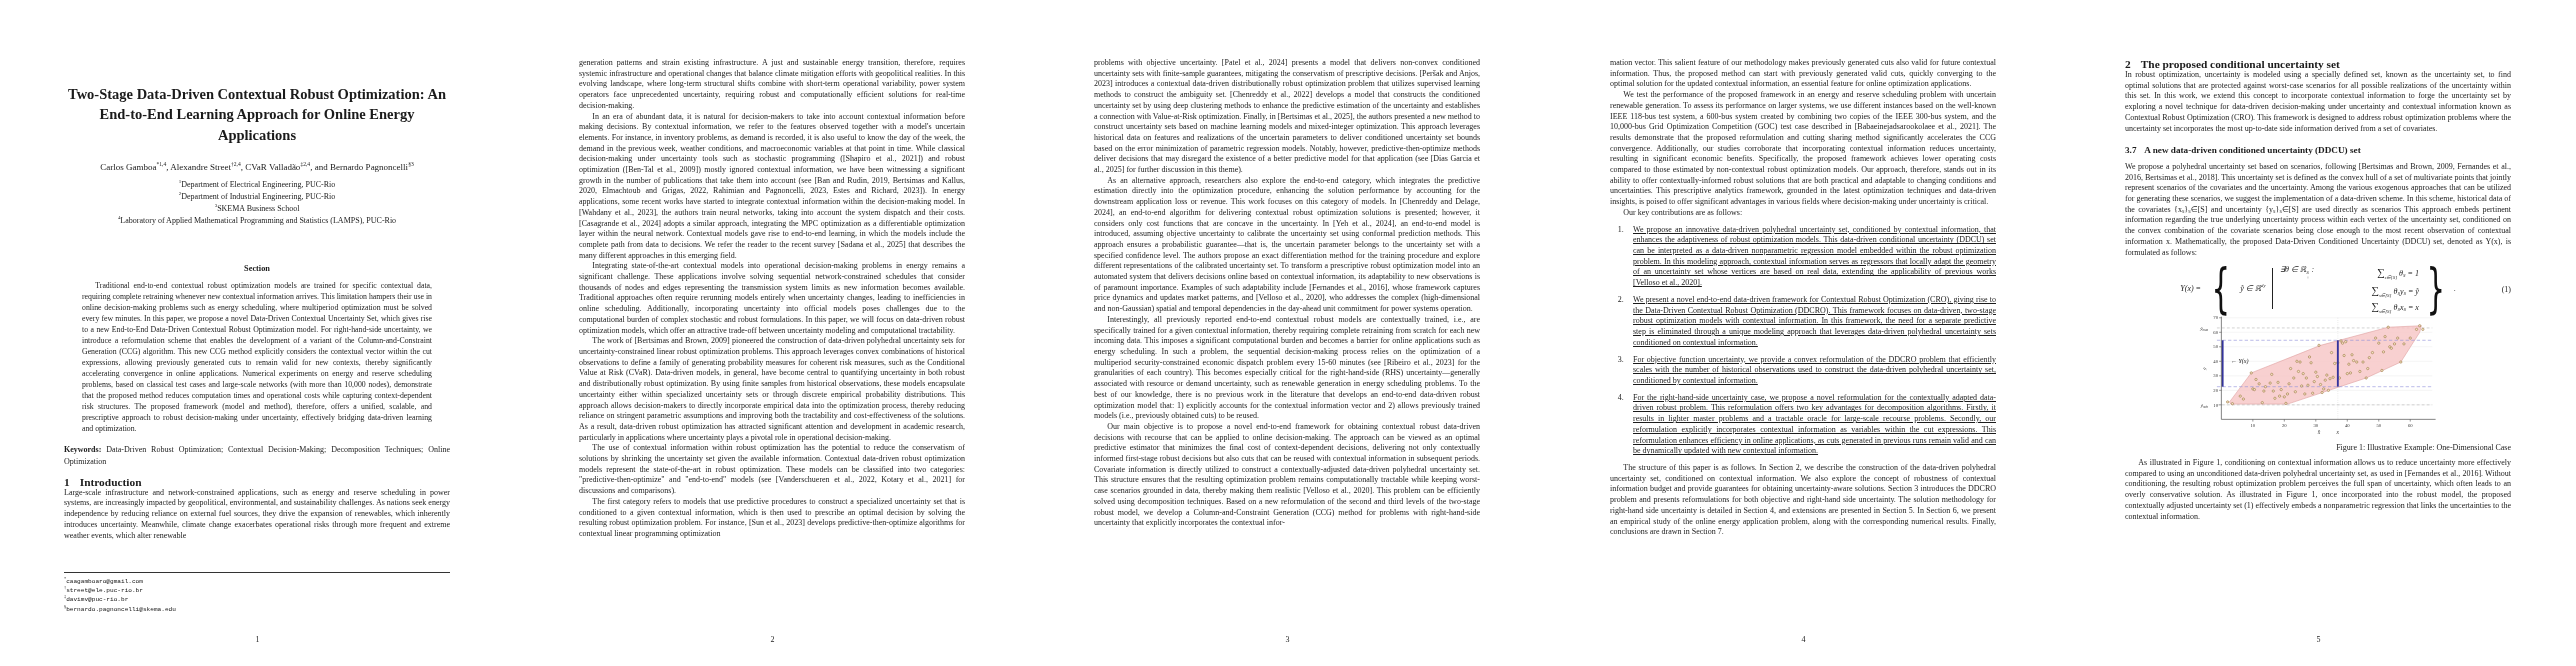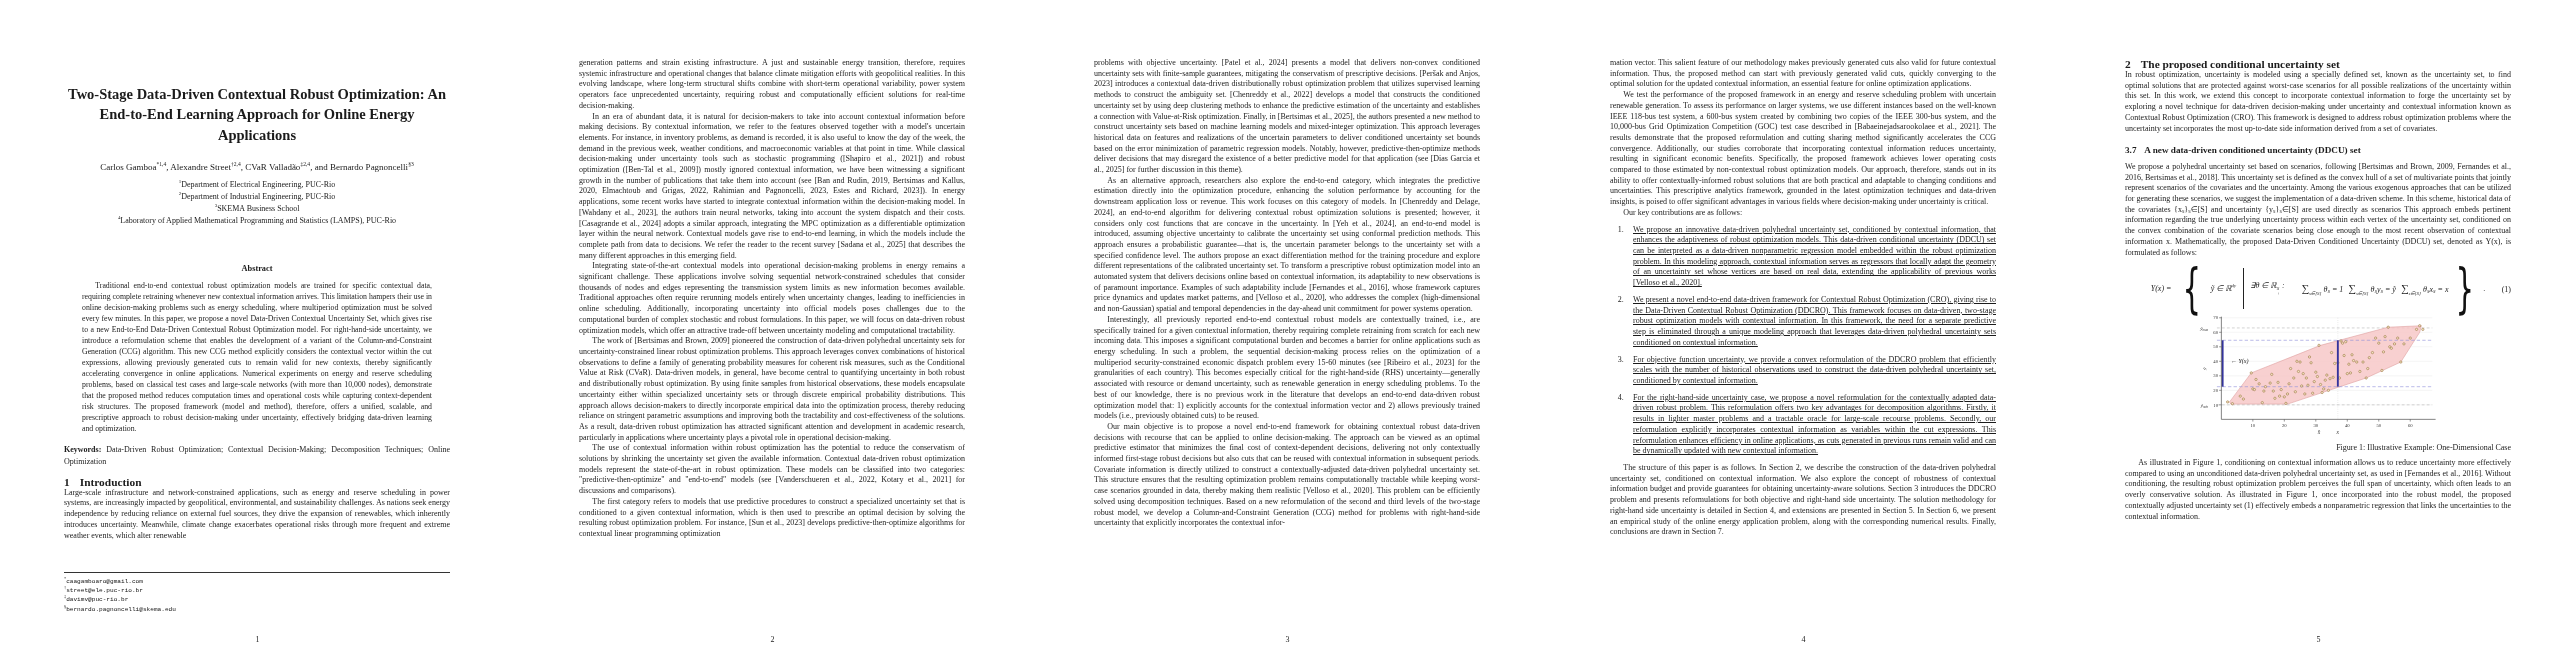--- a/index.html
+++ b/index.html
@@ -42,21 +42,21 @@
   .li .litext{flex:1;font-size:8px;line-height:10.7px;text-align:justify;hyphens:auto;text-decoration:underline;}
   
   .eqwrap{position:relative;margin-top:6.7px;display:flex;align-items:center;justify-content:center;
           font-size:8px;font-style:italic;}
   .brace{font-size:53px;font-weight:400;line-height:0.9;font-style:normal;font-family:"DejaVu Sans",sans-serif;
          transform:scaleX(0.55);color:#111;}
   .eqlhs{margin-right:3.3px;}
   .eqelem{margin:0 4.4px 0 2.2px;}
   .eqelem sup{font-size:60%;}
   .eqbar{border-left:0.6px solid #222;align-self:stretch;margin:3.3px 6.7px 3.3px 2.2px;}
-  .conds{display:flex;flex-direction:row;gap:5px;min-width:139px;}
+  .conds{display:flex;flex-direction:column;gap:5px;min-width:139px;}
   .crow{display:flex;justify-content:flex-end;align-items:center;}
   .crow .qpart{margin-right:auto;padding-right:16.7px;}
   .supsub{display:inline-flex;flex-direction:column;font-size:5px;line-height:5px;
           vertical-align:-2.2px;font-style:italic;}
   .sig{font-size:10.6px;font-style:normal;}
   .sum sub{font-size:62%;}
   .eqnum{position:absolute;right:0;top:50%;transform:translateY(-50%);font-style:normal;}
   .period{font-style:normal;margin-left:1.1px;}
   
   .figure{margin-top:2.2px;text-align:center;}
@@ -70,21 +70,21 @@
   <div class="page" style="left:0">
     <div class="tb" style="height:511px">
       <h1 class="title">Two-Stage Data-Driven Contextual Robust Optimization: An End-to-End Learning Approach for Online Energy Applications</h1>
       <div class="authors"><span>Carlos Gamboa</span><sup>*1,4</sup><span>, Alexandre Street</span><sup>†2,4</sup><span>, CVaR Valladão</span><sup>‡2,4</sup><span>, and Bernardo Pagnoncelli</span><sup>§3</sup></div>
       <div class="affils">
         <div><sup>1</sup><span>Department of Electrical Engineering, PUC-Rio</span></div>
         <div><sup>2</sup><span>Department of Industrial Engineering, PUC-Rio</span></div>
         <div><sup>3</sup><span>SKEMA Business School</span></div>
         <div><sup>4</sup><span>Laboratory of Applied Mathematical Programming and Statistics (LAMPS), PUC-Rio</span></div>
       </div>
-      <div class="abs-head">Abstract</div>
+      <div class="abs-head">Section</div>
       <p class="abs-body">Traditional end-to-end contextual robust optimization models are trained for specific contextual data, requiring complete retraining whenever new contextual information arrives. This limitation hampers their use in online decision-making problems such as energy scheduling, where multiperiod optimization must be solved every few minutes. In this paper, we propose a novel Data-Driven Contextual Uncertainty Set, which gives rise to a new End-to-End Data-Driven Contextual Robust Optimization model. For right-hand-side uncertainty, we introduce a reformulation scheme that enables the development of a variant of the Column-and-Constraint Generation (CCG) algorithm. This new CCG method explicitly considers the contextual vector within the cut expressions, allowing previously generated cuts to remain valid for new contexts, thereby significantly accelerating convergence in online applications. Numerical experiments on energy and reserve scheduling problems, based on classical test cases and large-scale networks (with more than 10,000 nodes), demonstrate that the proposed method reduces computation times and operational costs while capturing context-dependent risk structures. The proposed framework (model and method), therefore, offers a unified, scalable, and prescriptive approach to robust decision-making under uncertainty, effectively bridging data-driven learning and optimization.</p>
       <p class="keywords"><b>Keywords:</b><span> Data-Driven Robust Optimization; Contextual Decision-Making; Decomposition Techniques; Online Optimization</span></p>
       <h2 class="sec"><span class="num">1</span><span>Introduction</span></h2>
       <p class="body noindent sec-gap">Large-scale infrastructure and network-constrained applications, such as energy and reserve scheduling in power systems, are increasingly impacted by geopolitical, environmental, and sustainability challenges. As nations seek energy independence by reducing reliance on external fuel sources, they drive the expansion of renewables, which inherently introduces uncertainty. Meanwhile, climate change exacerbates operational risks through more frequent and extreme weather events, which alter renewable</p>
     </div>
     <div class="footnotes">
       <hr class="fnrule">
       <div class="fnline"><sup>*</sup><span>caagamboaro@gmail.com</span></div>
       <div class="fnline"><sup>†</sup><span>street@ele.puc-rio.br</span></div>
       <div class="fnline"><sup>‡</sup><span>davimv@puc-rio.br</span></div>

